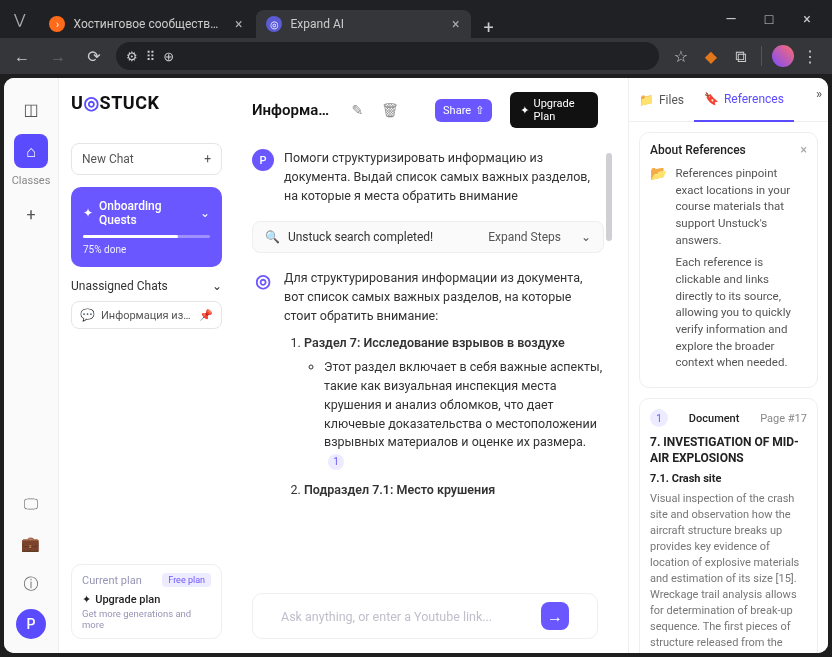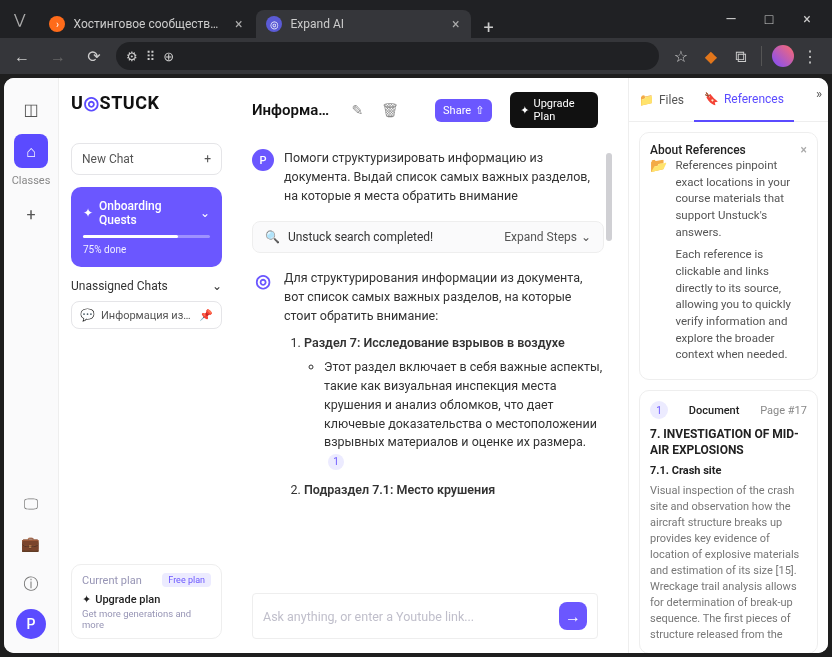--- a/index.html
+++ b/index.html
@@ -78,44 +78,44 @@
   
   .chat-scroller { flex: 1; overflow-y: hidden; position: relative; padding-right: 14px;}
   .chat-scroller::after { content:''; position:absolute; right:6px; top:4px; width:6px; height:88px; background:#d0d0d4; border-radius:3px; }
   
   .msg { display: flex; gap: 10px; margin-bottom: 16px; }
   .msg .av { width: 22px; height: 22px; border-radius: 50%; background: #6b57ff; color: #fff; display: flex; align-items: center; justify-content: center; font-size: 11px; flex-shrink: 0; font-weight: 500;}
   .msg.bot .av { background: transparent; color: #6b57ff; font-size: 18px; font-weight: 700;}
   .msg .body { font-size: 12.5px; color: #333; line-height: 1.5; }
   
   .search-status { background: #fafafb; border: 1px solid #eee; border-radius: 8px; padding: 8px 12px; display: flex; align-items: center; gap: 8px; font-size: 12px; color: #333; margin-bottom: 16px; }
-  .search-status .exp { margin-left: auto; display: flex; align-items: center; gap: 4px; cursor: pointer; color: #555;}
+  .search-status .exp { margin-left: auto; display: flex; align-items: center; gap: 20px; cursor: pointer; color: #555;}
   
   .answer ol { padding-left: 20px; margin-top: 8px; }
   .answer ol > li { margin-bottom: 10px; font-size: 12.5px;}
   .answer ol > li .sec-title { font-weight: 600; }
   .answer ul { padding-left: 20px; margin-top: 6px; }
   .answer ul li { font-size: 12.5px; margin-bottom: 6px; color: #333;}
   .ref-chip { display: inline-flex; width: 16px; height: 16px; border-radius: 50%; background: #ecebff; color: #6b57ff; font-size: 10px; align-items: center; justify-content: center; margin-left: 4px; }
 
-  .input-row { display: flex; align-items: center; gap: 8px; background: #fff; border: 1px solid #eee; border-radius: 4px; padding: 8px 10px; margin-top: 10px; margin-right:20px;}
+  .input-row { display: flex; align-items: center; gap: 8px; background: #fff; border: 1px solid #eee; border-radius: 10px; padding: 8px 28px; margin-top: 10px; margin-right:20px;}
   .input-row input { flex: 1; border: none; outline: none; font-size: 12.5px; color: #333; }
   .input-row input::placeholder { color: #c0bfcb; }
   .send-btn { width: 28px; height: 28px; border-radius: 8px; background: #6b57ff; color: #fff; display: flex; align-items: center; justify-content: center; cursor: pointer; }
 
   
   .right { width: 200px; border-left: 1px solid #eee; background: #fff; display: flex; flex-direction: column; }
   .rtabs { display: flex; align-items: center; border-bottom: 1px solid #eee; position: relative;}
   .rtab { padding: 14px 10px; font-size: 12px; color: #555; display: flex; align-items: center; gap: 5px; cursor: pointer; }
   .rtab.active { color: #5b4bff; border-bottom: 2px solid #5b4bff; margin-bottom:-1px;}
   .rtabs .chev-expand { position: absolute; right: 6px; top: 8px; color: #555; cursor: pointer; font-size: 13px;}
   .rpane { flex: 1; overflow: hidden; padding: 10px; display: flex; flex-direction: column; gap: 10px; font-size: 11.5px; color: #555; }
   
   .about-card { border: 1px solid #eee; border-radius: 10px; padding: 10px; }
-  .about-card .hd { display: flex; justify-content: space-between; align-items: center; font-size: 12px; color: #222; font-weight: 500; margin-bottom: 0; }
+  .about-card .hd { display: flex; justify-content: space-between; align-items: center; font-size: 12px; color: #222; font-weight: 500; margin-bottom: 8px; }
   .about-card .hd .x { color: #aaa; cursor: pointer; }
   .about-card .row { display: flex; gap: 8px; }
   .about-card .row .ic { font-size: 14px; color: #bbb; flex-shrink:0; }
   .about-card p { margin-bottom: 6px; line-height: 1.45;}
 
   .ref-card { border: 1px solid #eee; border-radius: 10px; padding: 10px; }
   .ref-card .top { display: flex; justify-content: space-between; align-items: center; margin-bottom: 8px; }
   .ref-card .num { width: 18px; height: 18px; border-radius: 50%; background: #ecebff; color: #6b57ff; font-size: 10px; display: flex; align-items: center; justify-content: center; }
   .ref-card .doc { font-size: 11px; color: #222; font-weight: 500; }
   .ref-card .page { font-size: 11px; color: #888; }

